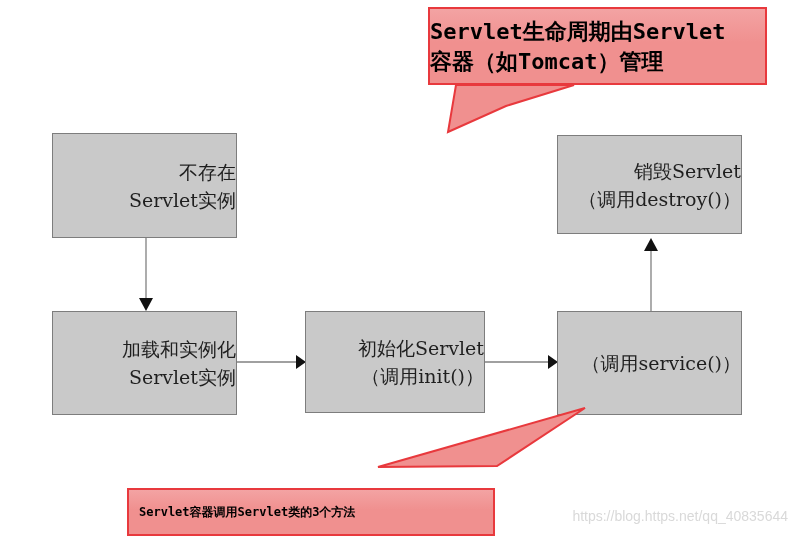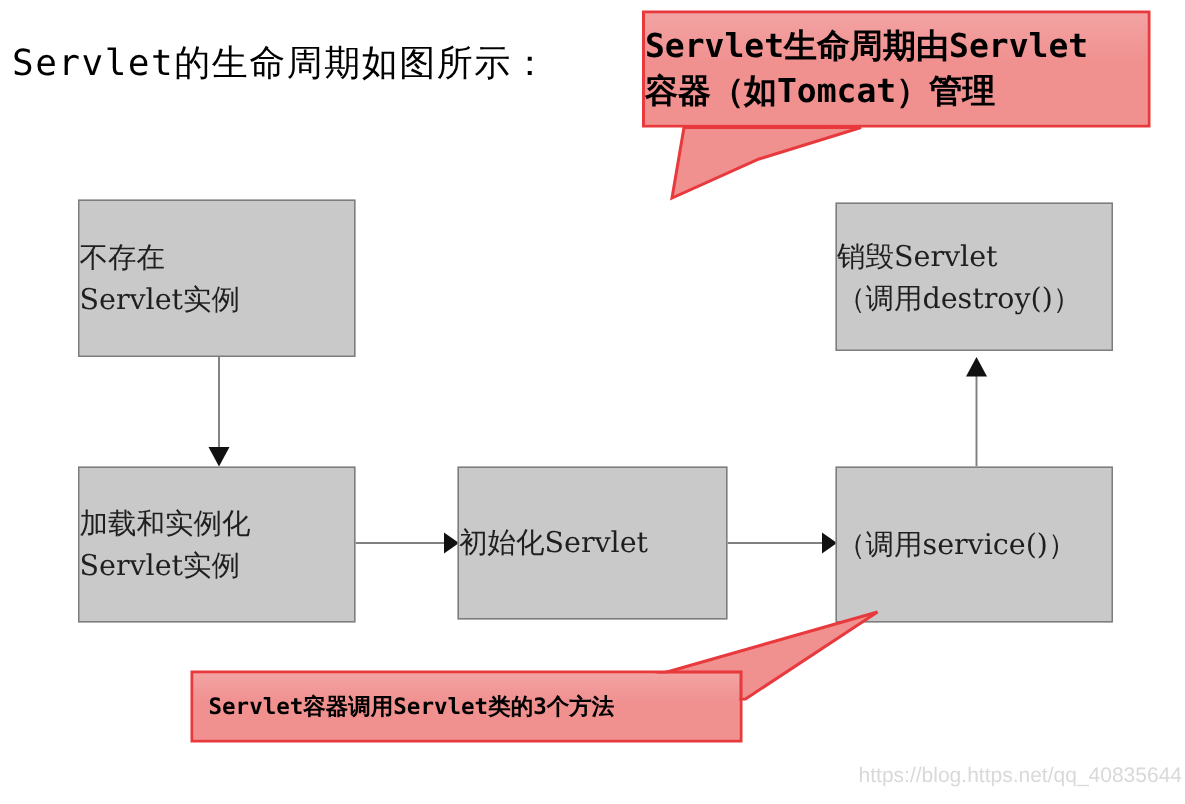--- a/index.html
+++ b/index.html
@@ -37,21 +37,21 @@
     z-index: 2;
   }
 
   .node {
     position: absolute;
     box-sizing: border-box;
     background: var(--node-fill, #c9c9c9);
     border: 1.5px solid var(--node-border, #7d7d7d);
     display: flex;
     flex-direction: column;
-    align-items: flex-start;
+    align-items: flex-end;
     justify-content: center;
     text-align: center;
     font-family: "DejaVu Serif", "Liberation Serif", serif;
     font-size: 19px;
     line-height: 28px;
     color: #1f1f1f;
     z-index: 2;
   }
   .node-no-instance      { left: 52px;  top: 133px; width: 185px; height: 105px; }
   .node-load-instantiate { left: 52px;  top: 311px; width: 185px; height: 104px; }
@@ -74,27 +74,27 @@
     top: 7px;
     width: 339px;
     height: 78px;
     padding: 8px 10px 0 0;
     font-size: 22px;
     line-height: 30px;
     white-space: nowrap;
   }
   .callout-bottom {
     left: 127px;
-    top: 447px;
+    top: 488px;
     width: 368px;
     height: 48px;
     display: flex;
     align-items: center;
     padding-left: 10px;
-    font-size: 15px;
+    font-size: 12px;
     white-space: nowrap;
   }
 
   .watermark {
     position: absolute;
     right: 2px;
     top: 508px;
     font-size: 14px;
     color: var(--watermark-color, #d9d9d9);
     z-index: 5;
@@ -103,21 +103,20 @@
 
   svg line    { stroke: var(--line-color, #808080); stroke-width: 1.3; }
   svg .ahead  { fill: var(--arrow-color, #111111); stroke: none; }
   svg .tail   { fill: var(--callout-fill, #f0908f); stroke: var(--callout-border, #e8393d); stroke-width: 2; }
 </style>
 </head>
 <body>
 
 <div class="canvas">
 
-  <div class="page-title">Servlet的生命周期如图所示：</div>
 
   <svg class="layer connectors" viewBox="0 0 790 536" xmlns="http://www.w3.org/2000/svg">
     <line x1="146" y1="238" x2="146" y2="300"></line>
     <polygon class="ahead" points="139,298 153,298 146,311"></polygon>
 
     <line x1="237" y1="362" x2="298" y2="362"></line>
     <polygon class="ahead" points="296,355 296,369 306,362"></polygon>
 
     <line x1="485" y1="362" x2="550" y2="362"></line>
     <polygon class="ahead" points="548,355 548,369 558,362"></polygon>
@@ -131,20 +130,21 @@
     <div>Servlet实例</div>
   </div>
 
   <div class="node node-load-instantiate">
     <div>加载和实例化</div>
     <div>Servlet实例</div>
   </div>
 
   <div class="node node-init">
     <div>初始化Servlet</div>
+    <div>（调用init()）</div>
   </div>
 
   <div class="node node-service">
     <div>（调用service()）</div>
   </div>
 
   <div class="node node-destroy">
     <div>销毁Servlet</div>
     <div>（调用destroy()）</div>
   </div>

